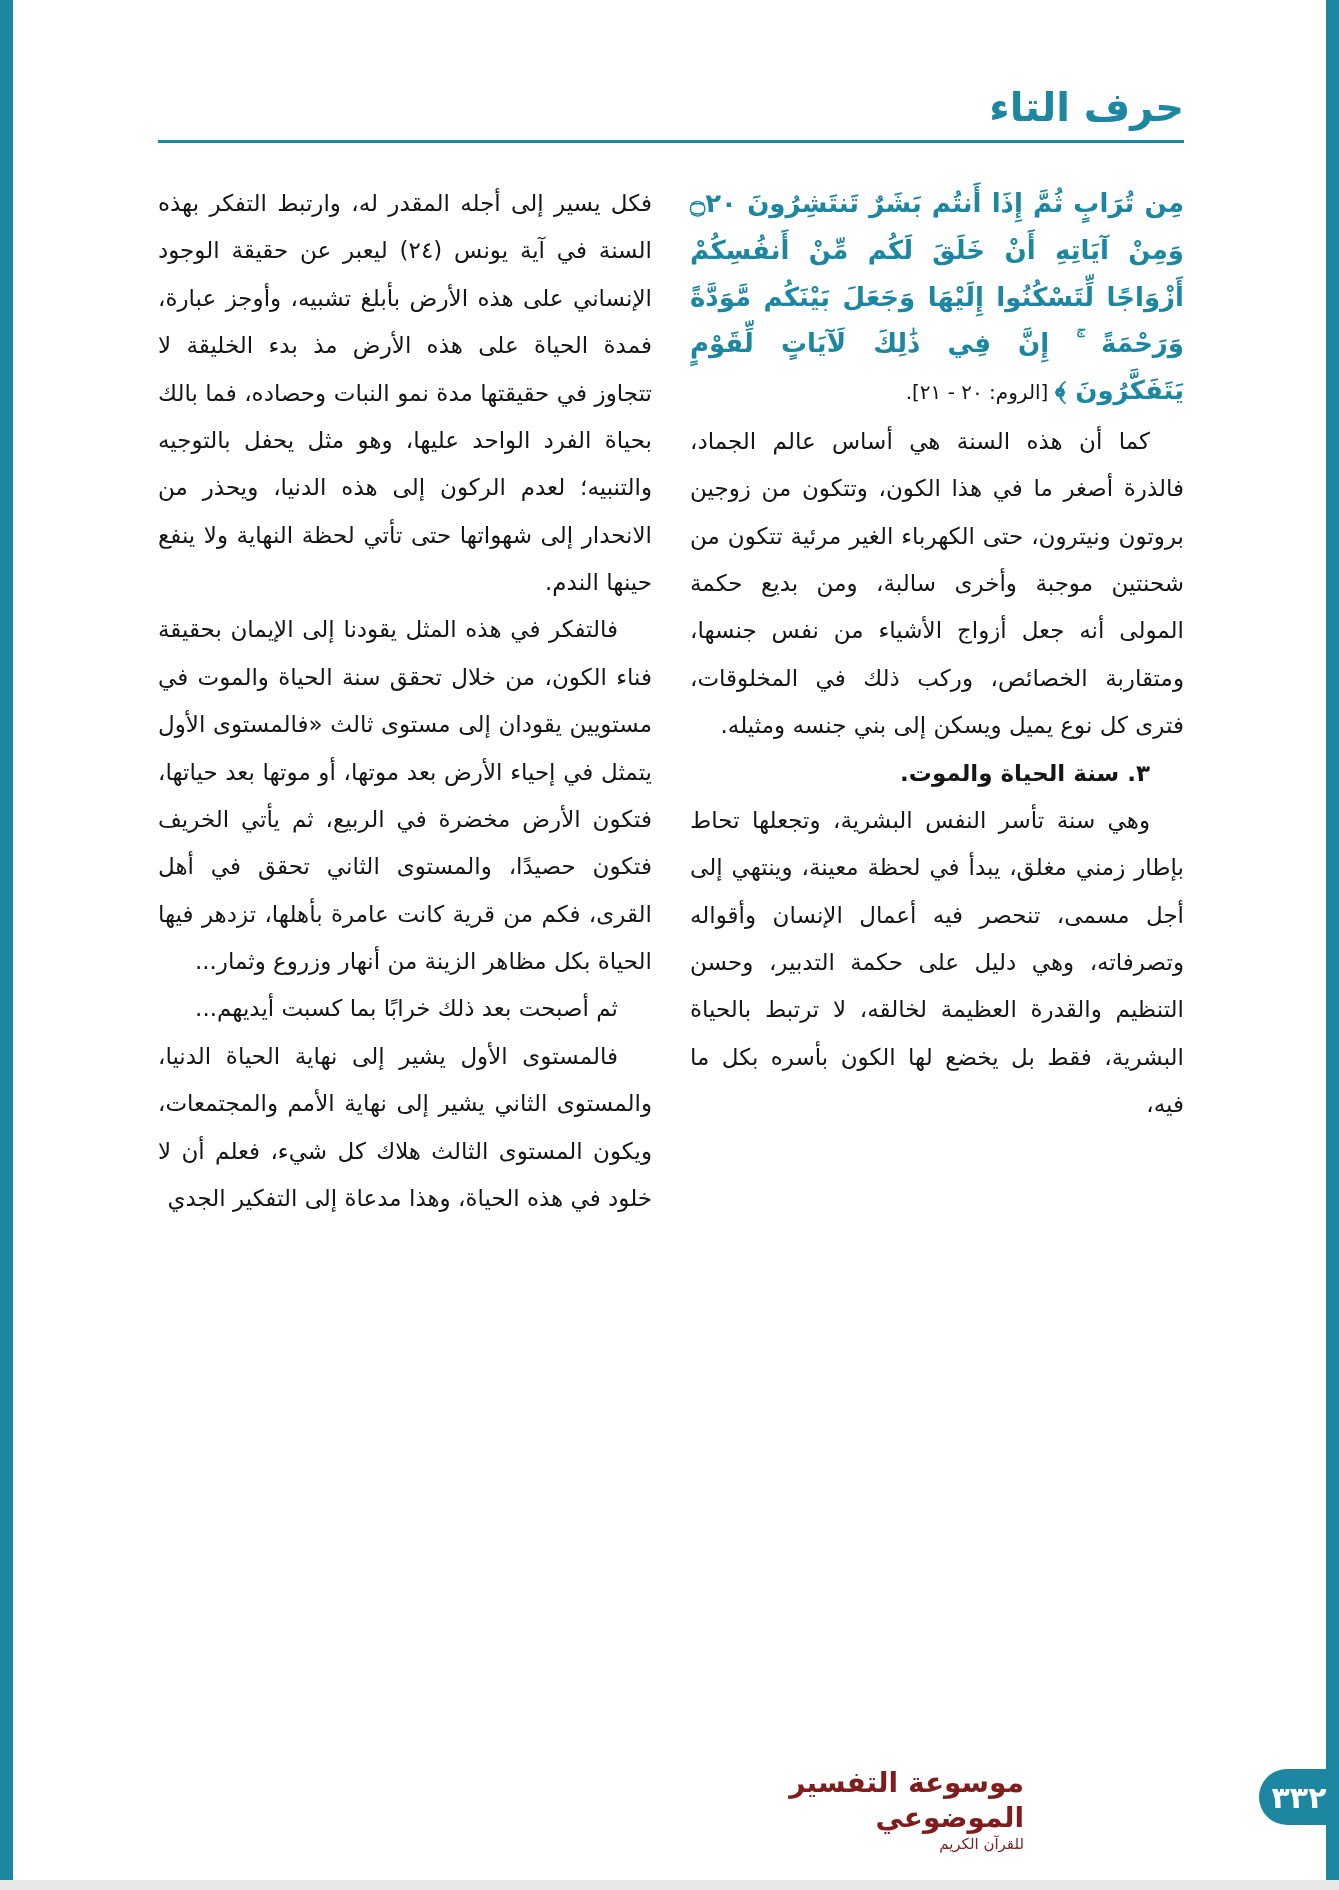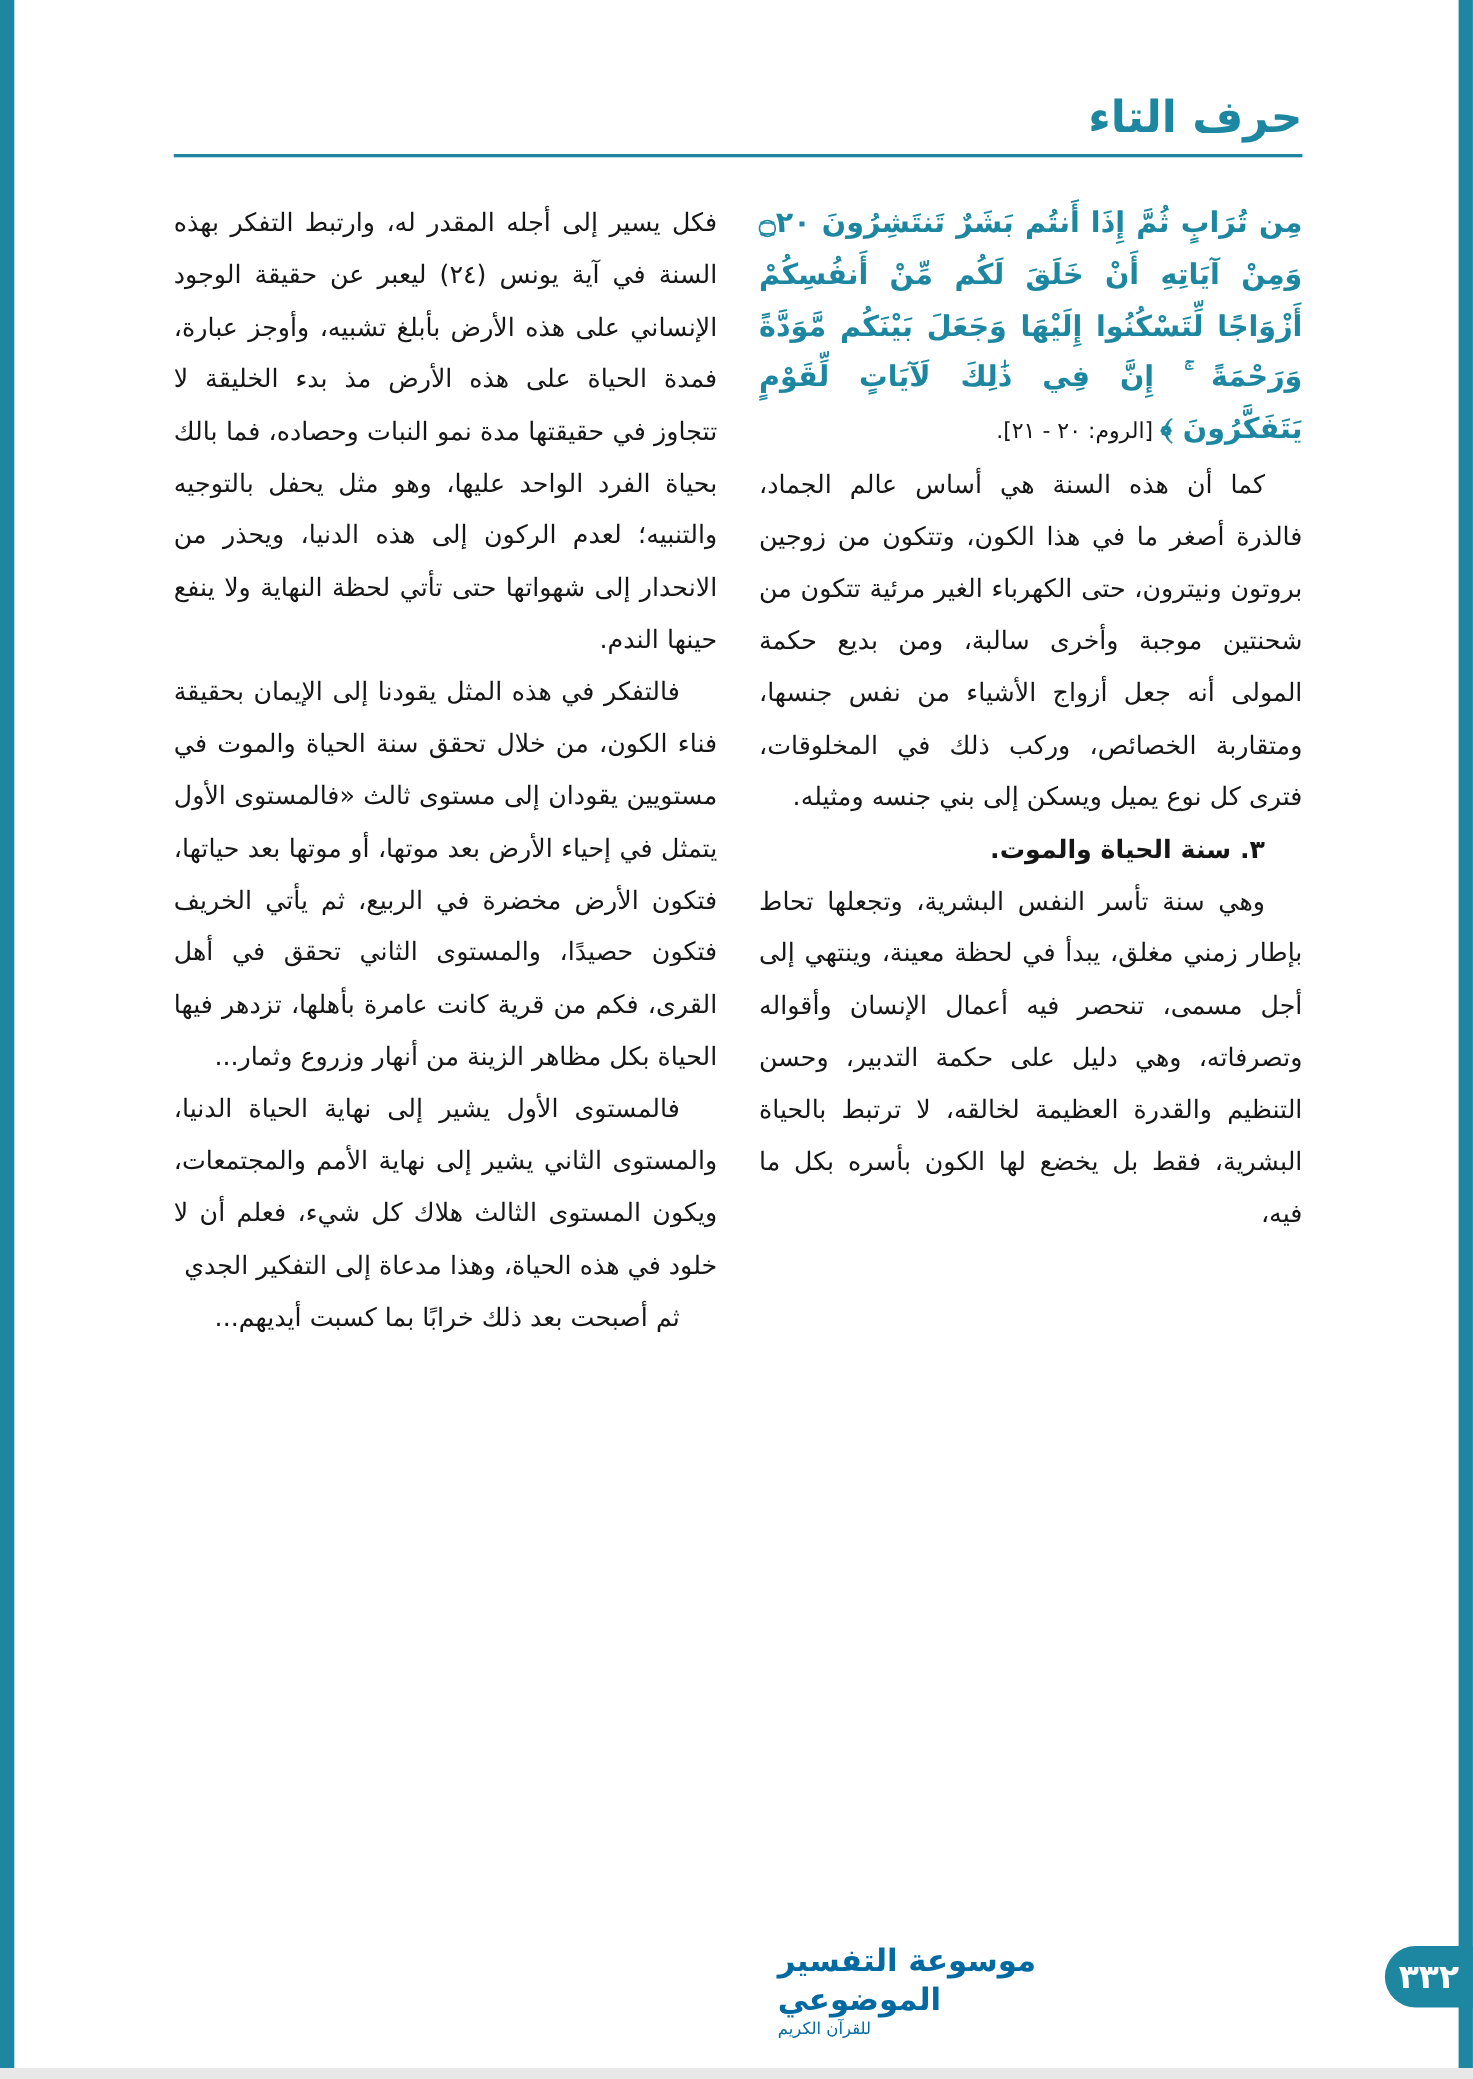--- a/index.html
+++ b/index.html
@@ -74,24 +74,24 @@
     font-weight: normal;
   }
   .heading {
     font-weight: bold;
     text-indent: 34px;
   }
 
   .footer-logo {
     position: absolute;
     bottom: 26px;
-    right: 332px;
+    right: 315px;
     width: 300px;
-    text-align: left;
-    color: #0369a1;
+    text-align: right;
+    color: #7f1d1d;
     line-height: 1.25;
   }
   .footer-logo .line1 {
     font-size: 28px;
     font-weight: bold;
   }
   .footer-logo .line2 {
     font-size: 15px;
     font-weight: normal;
   }
@@ -137,23 +137,23 @@
       <p class="heading">٣. سنة الحياة والموت.</p>
 
       <p class="para">وهي سنة تأسر النفس البشرية، وتجعلها تحاط بإطار زمني مغلق، يبدأ في لحظة معينة، وينتهي إلى أجل مسمى، تنحصر فيه أعمال الإنسان وأقواله وتصرفاته، وهي دليل على حكمة التدبير، وحسن التنظيم والقدرة العظيمة لخالقه، لا ترتبط بالحياة البشرية، فقط بل يخضع لها الكون بأسره بكل ما فيه،</p>
     </section>
 
     <section class="column">
       <p class="para no-indent">فكل يسير إلى أجله المقدر له، وارتبط التفكر بهذه السنة في آية يونس (٢٤) ليعبر عن حقيقة الوجود الإنساني على هذه الأرض بأبلغ تشبيه، وأوجز عبارة، فمدة الحياة على هذه الأرض مذ بدء الخليقة لا تتجاوز في حقيقتها مدة نمو النبات وحصاده، فما بالك بحياة الفرد الواحد عليها، وهو مثل يحفل بالتوجيه والتنبيه؛ لعدم الركون إلى هذه الدنيا، ويحذر من الانحدار إلى شهواتها حتى تأتي لحظة النهاية ولا ينفع حينها الندم.</p>
 
       <p class="para">فالتفكر في هذه المثل يقودنا إلى الإيمان بحقيقة فناء الكون، من خلال تحقق سنة الحياة والموت في مستويين يقودان إلى مستوى ثالث «فالمستوى الأول يتمثل في إحياء الأرض بعد موتها، أو موتها بعد حياتها، فتكون الأرض مخضرة في الربيع، ثم يأتي الخريف فتكون حصيدًا، والمستوى الثاني تحقق في أهل القرى، فكم من قرية كانت عامرة بأهلها، تزدهر فيها الحياة بكل مظاهر الزينة من أنهار وزروع وثمار...</p>
 
+      <p class="para">ثم أصبحت بعد ذلك خرابًا بما كسبت أيديهم...</p>
+
       <p class="para">فالمستوى الأول يشير إلى نهاية الحياة الدنيا، والمستوى الثاني يشير إلى نهاية الأمم والمجتمعات، ويكون المستوى الثالث هلاك كل شيء، فعلم أن لا خلود في هذه الحياة، وهذا مدعاة إلى التفكير الجدي</p>
-
-      <p class="para">ثم أصبحت بعد ذلك خرابًا بما كسبت أيديهم...</p>
     </section>
 
   </main>
 
   <div class="footer-logo">
     <div class="line1">موسوعة التفسير الموضوعي</div>
     <div class="line2">للقرآن الكريم</div>
   </div>
 
   <div class="page-number-tab">

